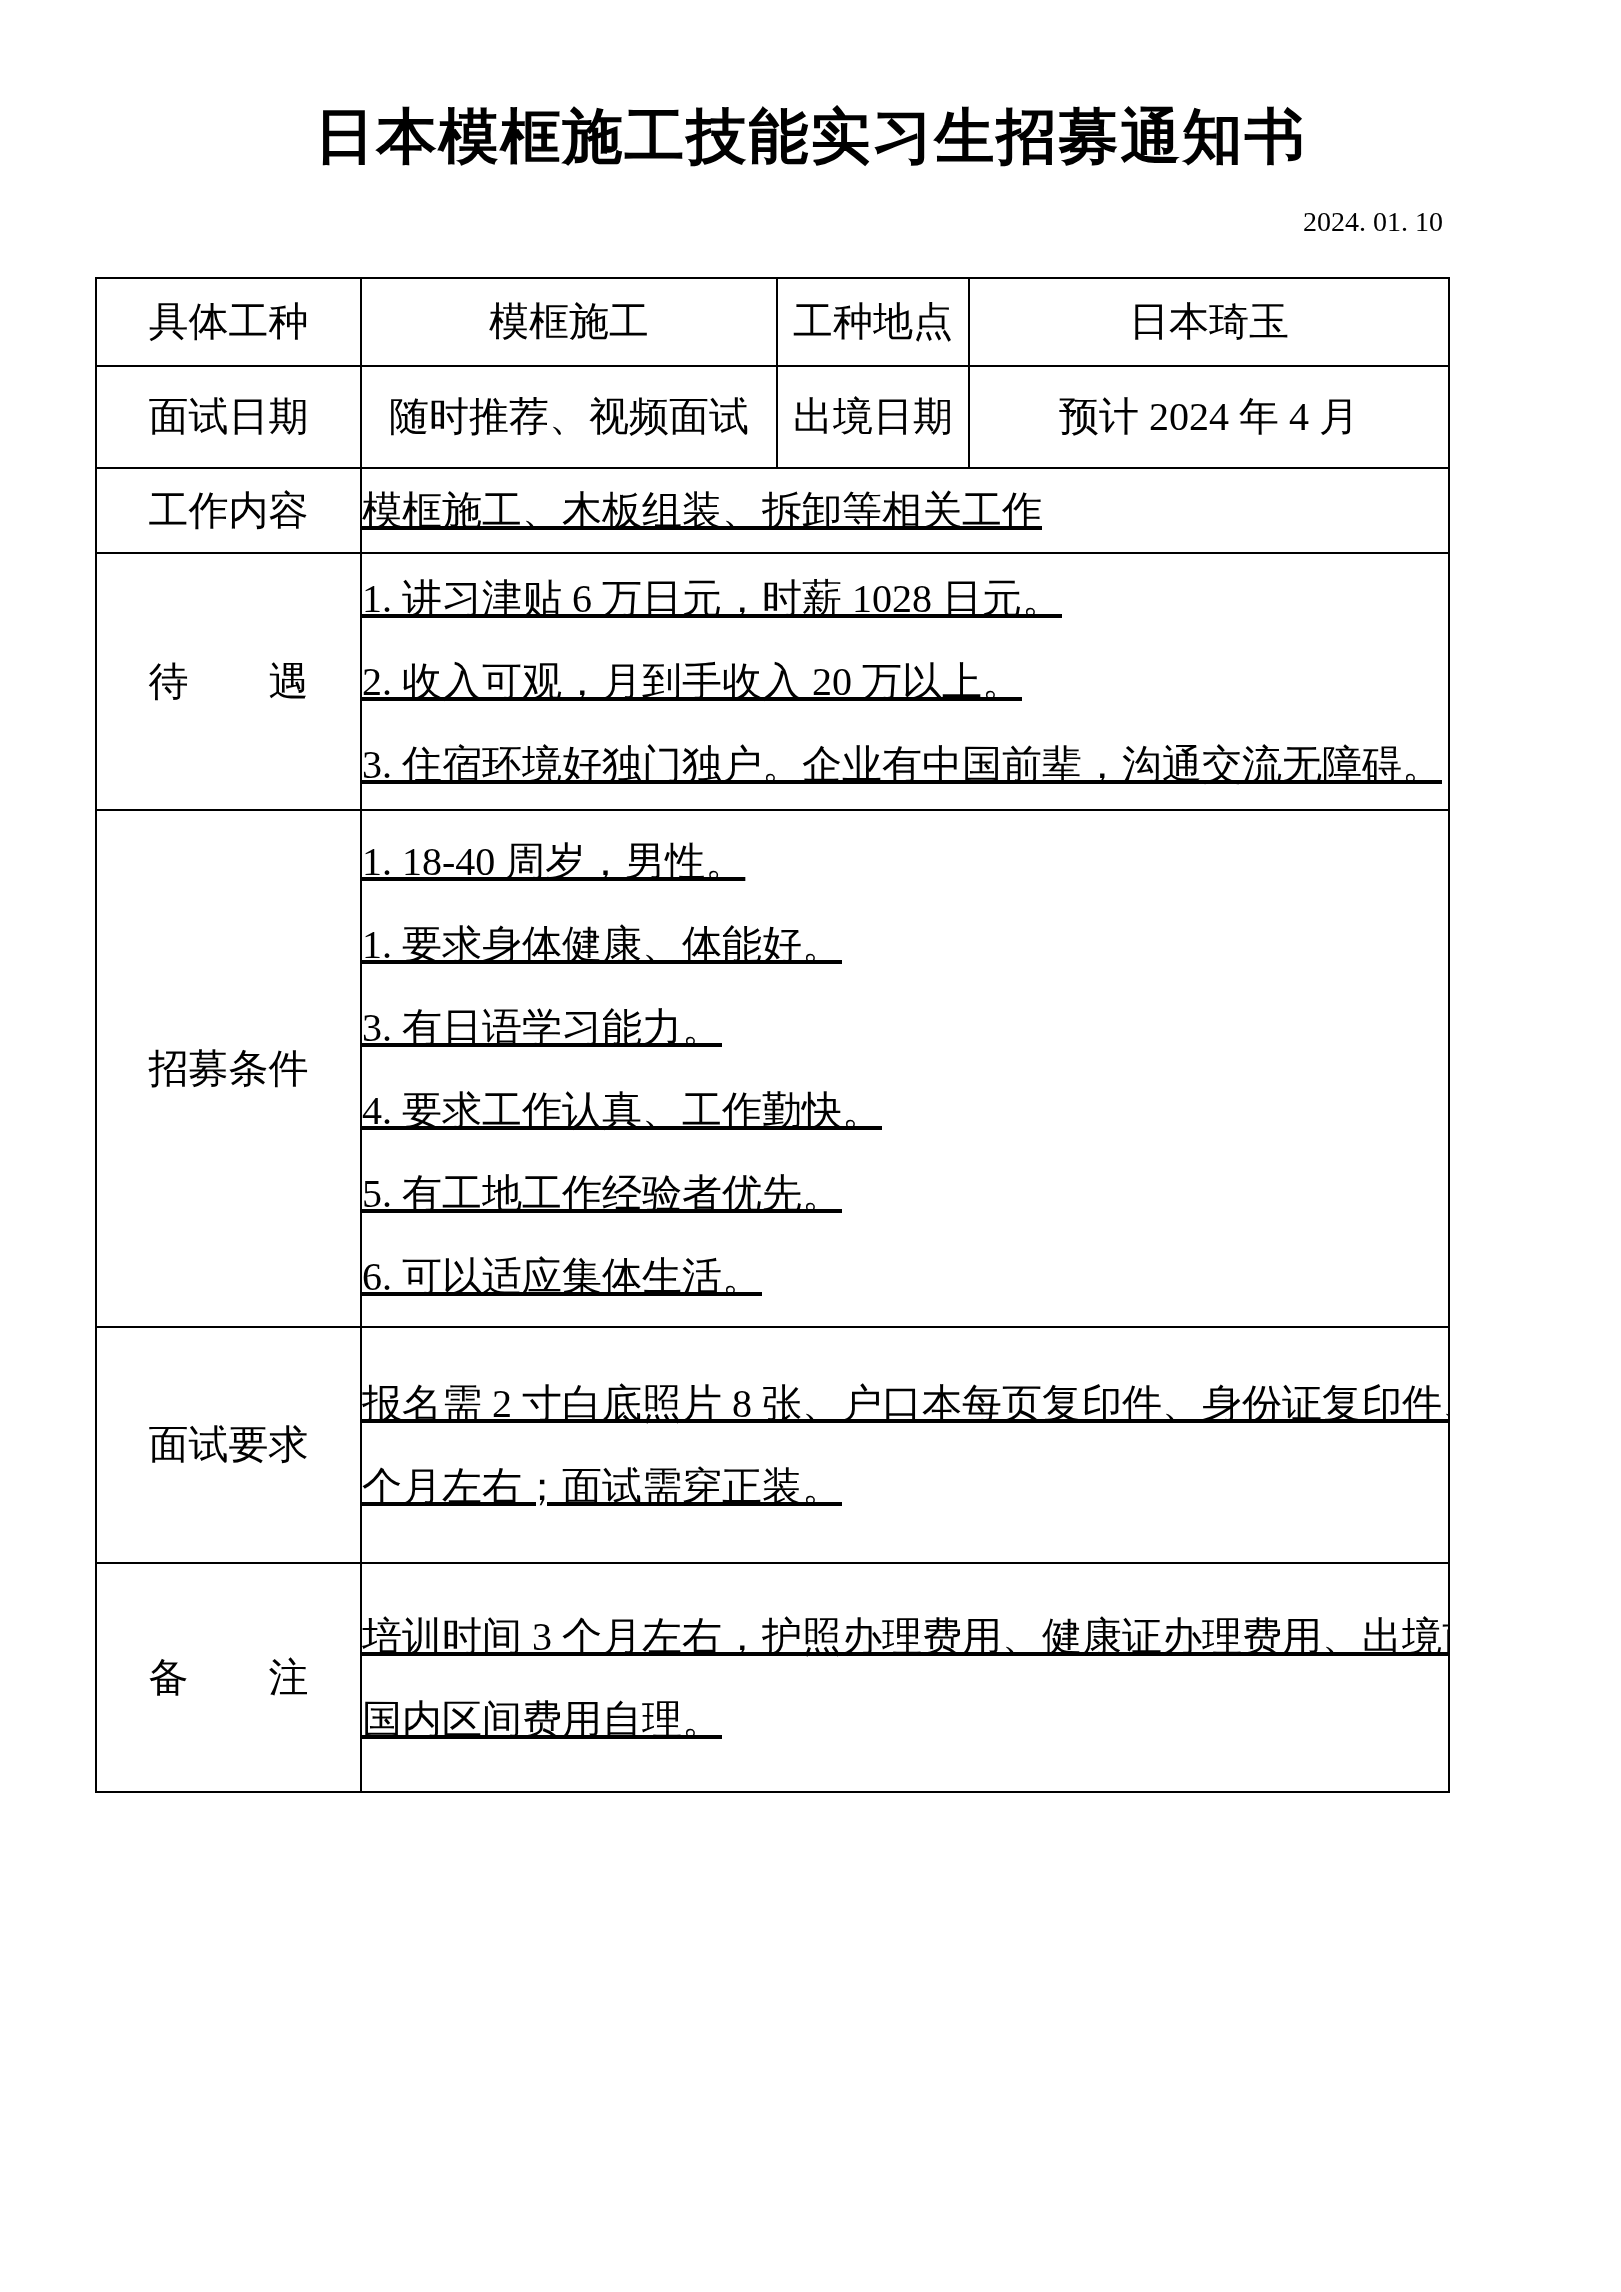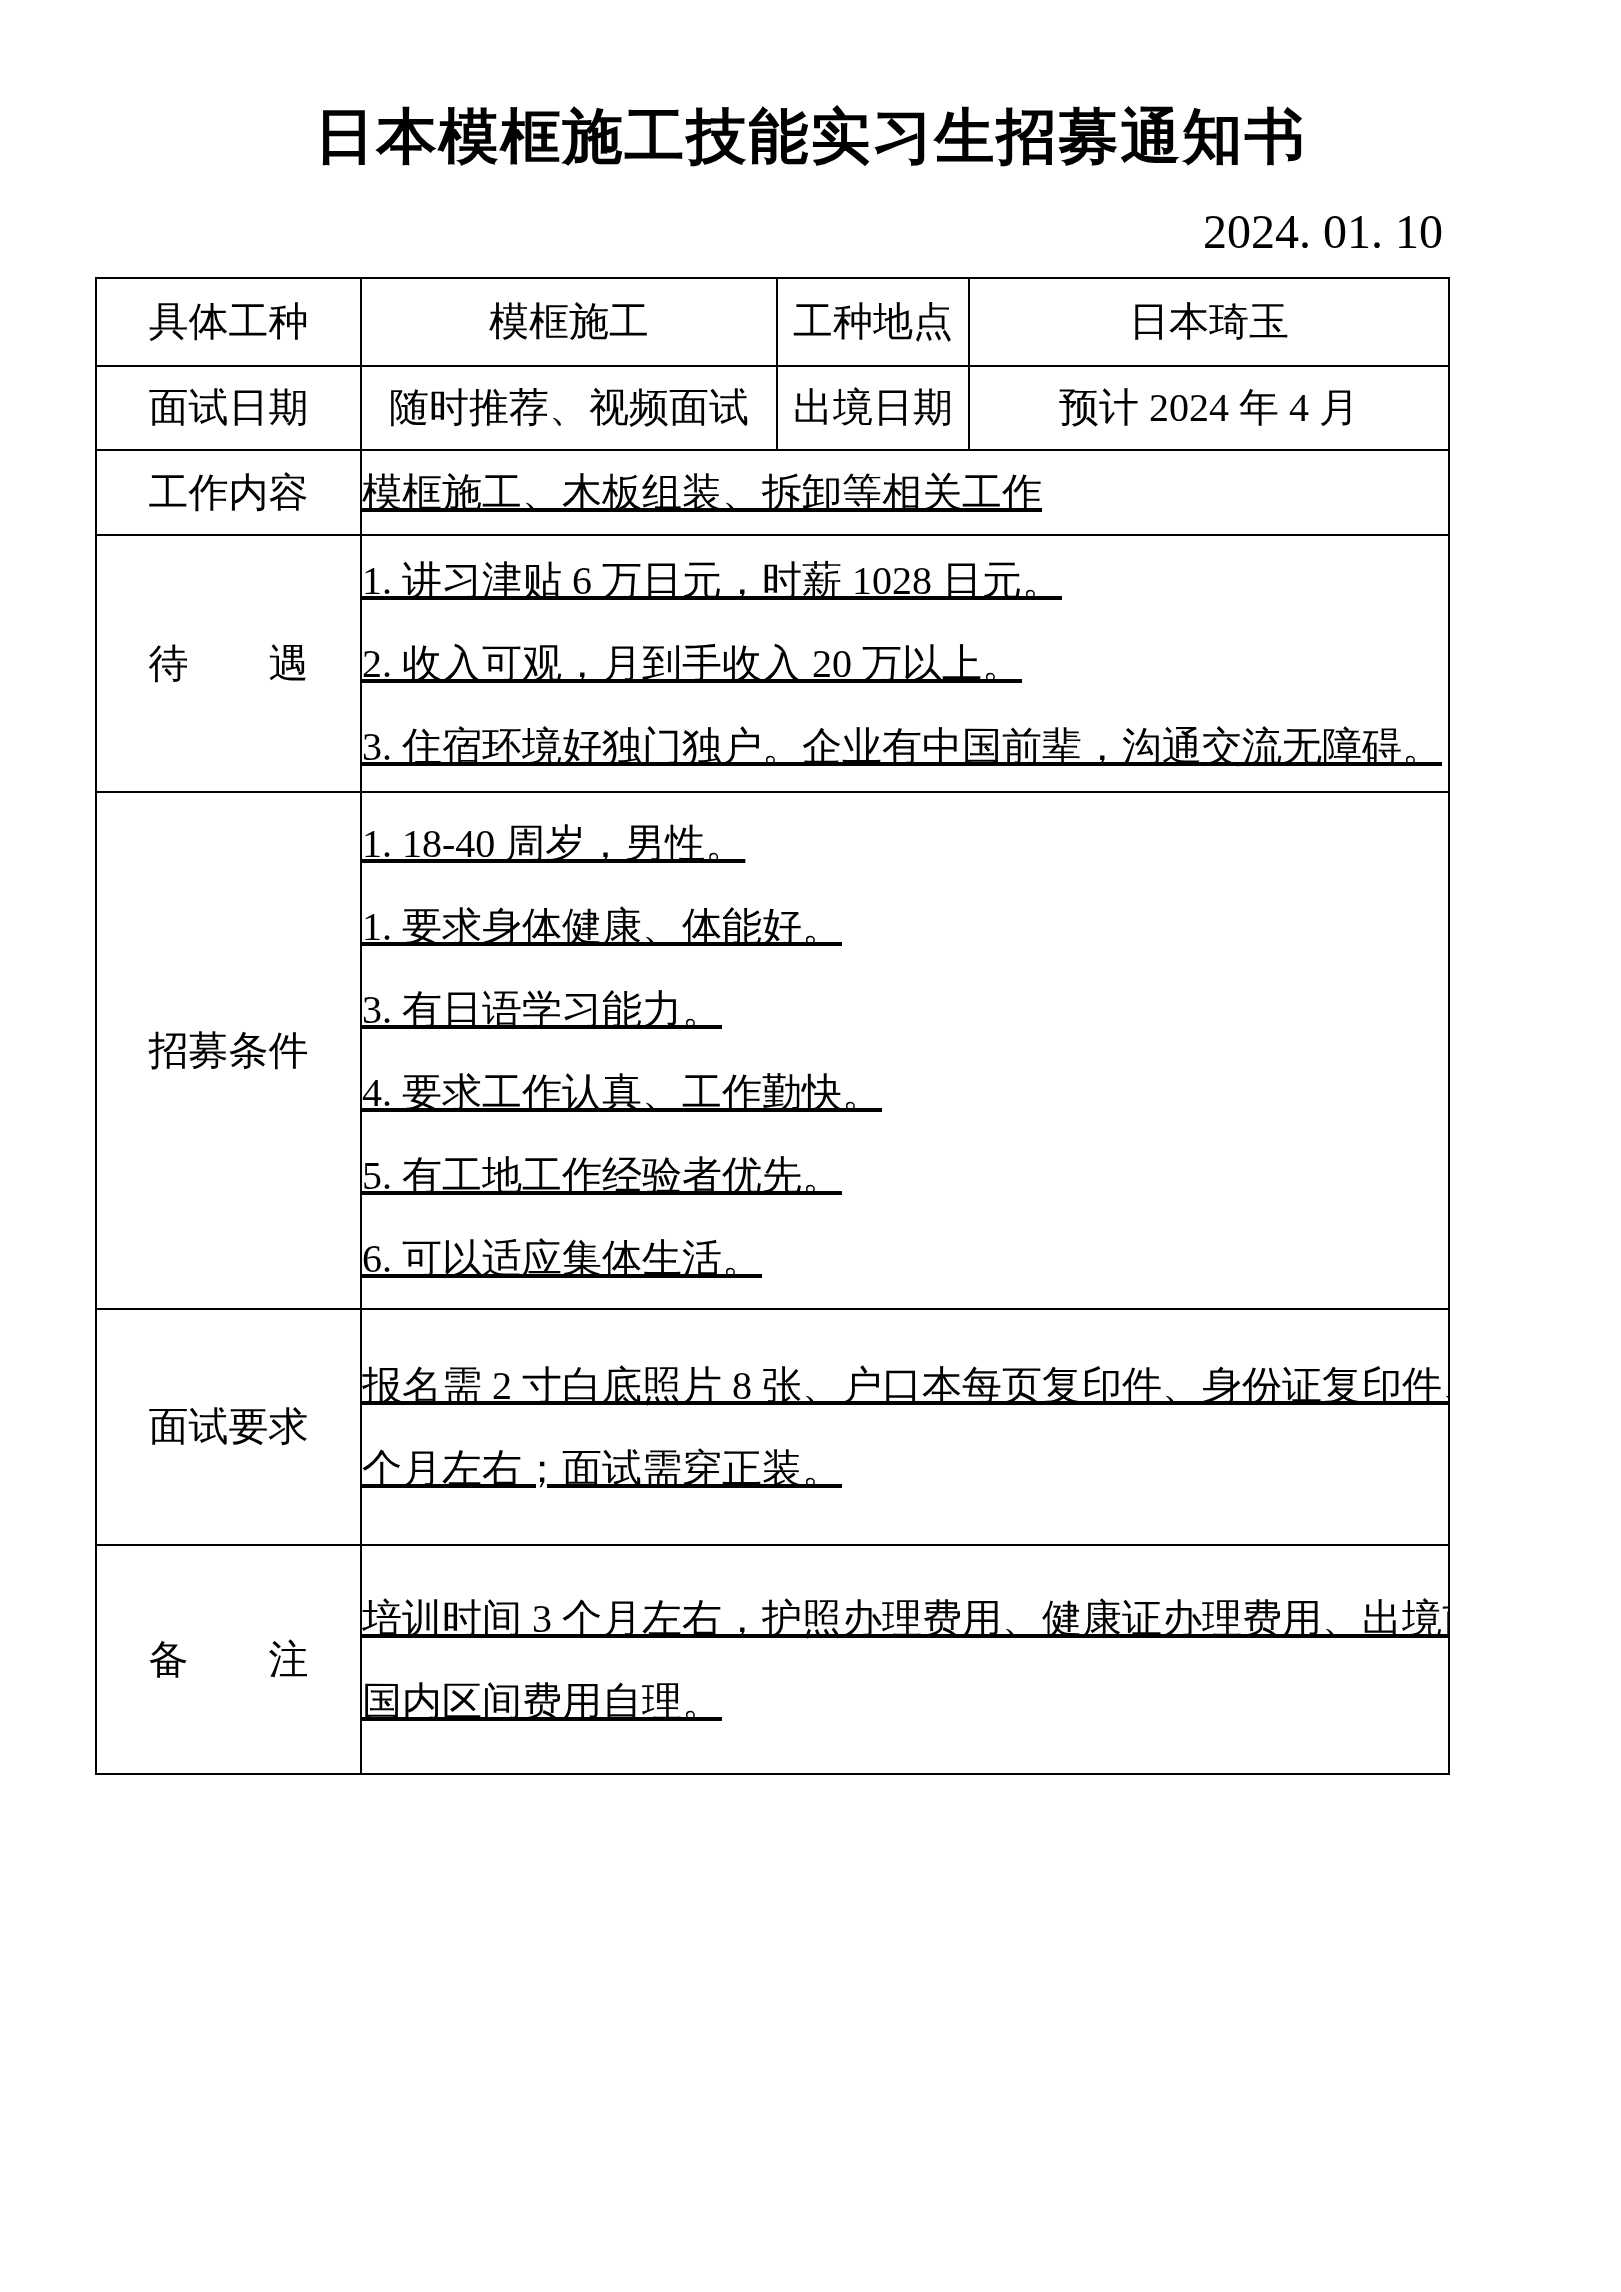--- a/index.html
+++ b/index.html
@@ -25,21 +25,21 @@
     letter-spacing:2px;
     line-height:1.1;
     white-space:nowrap;
   }
   .date{
     position:absolute;
     top:208px;
     left:95px;
     width:1353px;
     text-align:right;
-    font-size:48px;
+    font-size:28px;
     line-height:1;
     padding-right:4.9px;
     box-sizing:border-box;
   }
   table.recruit{
     position:absolute;
     top:277px;
     left:95px;
     width:1353px;
     border-collapse:collapse;
@@ -52,21 +52,21 @@
     font-size:40px;
     vertical-align:middle;
     overflow:hidden;
   }
   col.c1{width:265px;}
   col.c2{width:416px;}
   col.c3{width:192px;}
   col.c4{width:480px;}
   tr.r1{height:88px;}
   tr.r2{height:89px;}
-  tr.r3{height:84px;}
+  tr.r3{height:102px;}
   tr.r4{height:64px;}
   tr.r5{height:257px;}
   tr.r6{height:517px;}
   tr.r7{height:236px;}
   tr.r8{height:229px;}
   td.lbl, td.val{
     text-align:center;
     line-height:1.3;
   }
   td.content{

